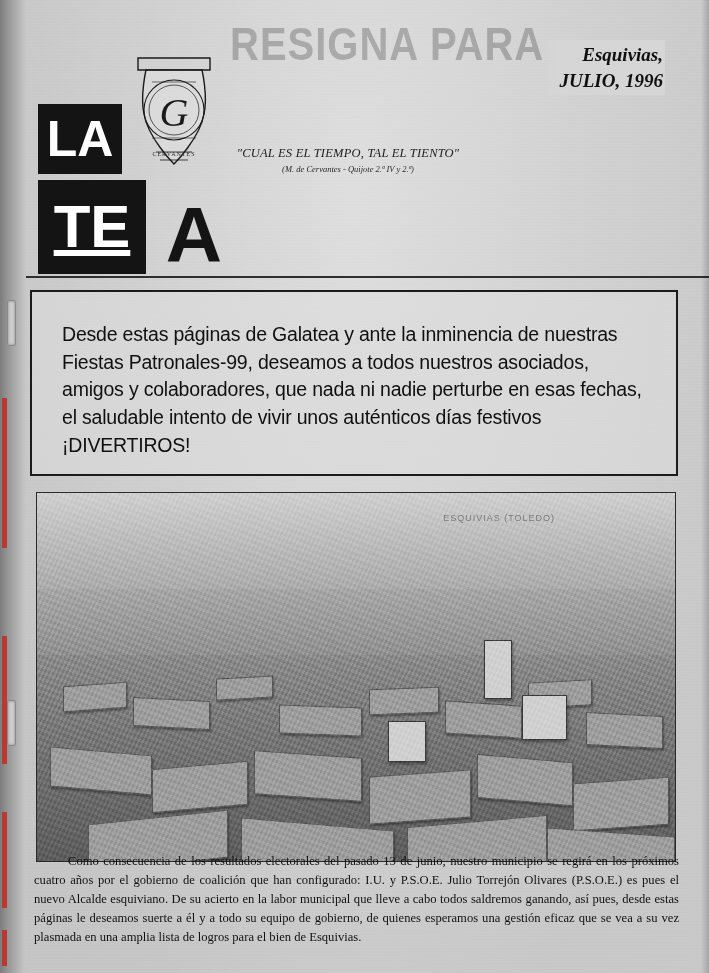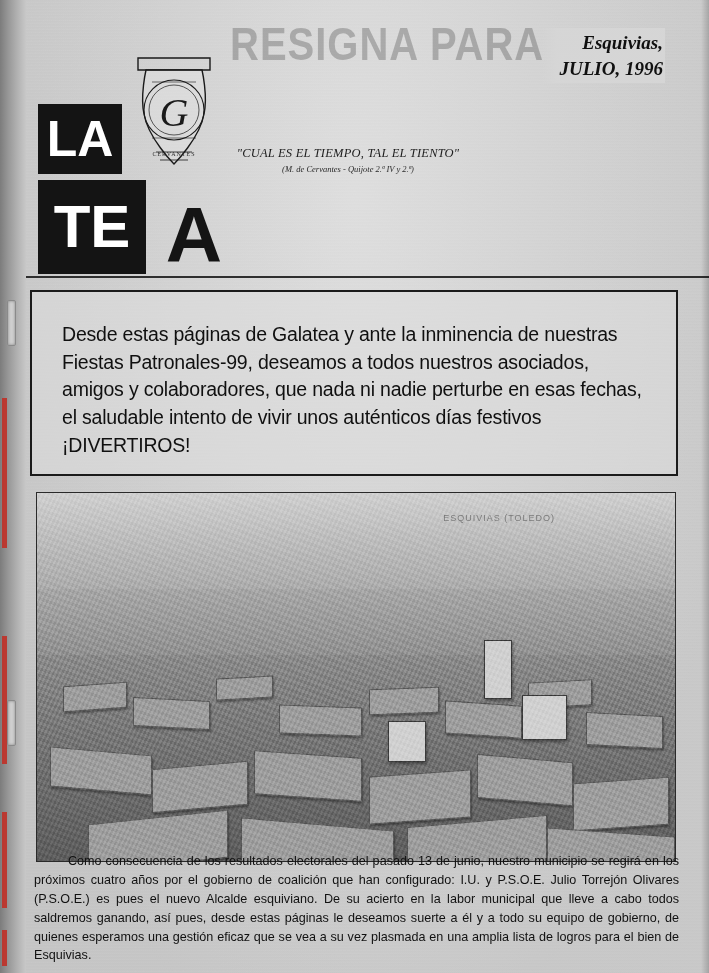--- a/index.html
+++ b/index.html
@@ -76,21 +76,21 @@
     color: #fff;
     font-family: "Liberation Sans", sans-serif;
     font-weight: bold;
     line-height: 1;
     display: flex;
     align-items: center;
     justify-content: center;
   }
   .mh-ga  { left: 0;   top: 0;    width: 118px; height: 72px; font-size: 58px; letter-spacing: -1px; }
   .mh-la  { left: 0;   top: 78px; width: 84px;  height: 70px; font-size: 50px; }
-  .mh-te  { left: 0;   top: 154px;width: 108px; height: 94px; font-size: 60px; }
+  .mh-te  { left: 0;   top: 154px;width: 108px; height: 94px; font-size: 60px; text-decoration: underline; }
   .mh-a   { left: 108px; top: 188px; width: 96px; height: 60px; background: transparent; color:#141414; font-size: 78px; align-items: flex-end; }
 
   
   .crest {
     position: absolute;
     left: 126px; top: 52px;
     width: 96px; height: 132px;
     z-index: 3;
   }
 
@@ -115,21 +115,21 @@
     font-style: italic;
     font-size: 8.5px;
     color: #2a2a2a;
     margin-top: 3px;
     white-space: nowrap;
   }
 
   
   .dateblock {
     position: absolute;
-    right: 44px; top: 28px;
+    right: 44px; top: 40px;
     text-align: right;
     z-index: 4;
     font-family: "Liberation Serif", serif;
     font-style: italic;
     font-weight: bold;
     font-size: 19px;
     color: #101010;
     line-height: 1.35;
     background: linear-gradient(90deg, rgba(214,214,214,0) 0%, rgba(214,214,214,0.92) 12%, rgba(214,214,214,0.95) 100%);
     padding: 2px 2px 2px 18px;
@@ -212,21 +212,21 @@
     font-size: 9px;
     color: rgba(60,60,60,0.55);
     letter-spacing: 1px;
   }
 
   
   .caption {
     position: absolute;
     left: 34px; top: 852px;
     width: 645px;
-    font-family: Liberation Sans, sans-serif;
+    font-family: Liberation Serif, serif;
     font-size: 12.6px;
     line-height: 1.5;
     color: #111;
     text-align: justify;
     z-index: 2;
   }
   .caption p { margin: 0; text-indent: 34px; }
 
   
   .redmark {

